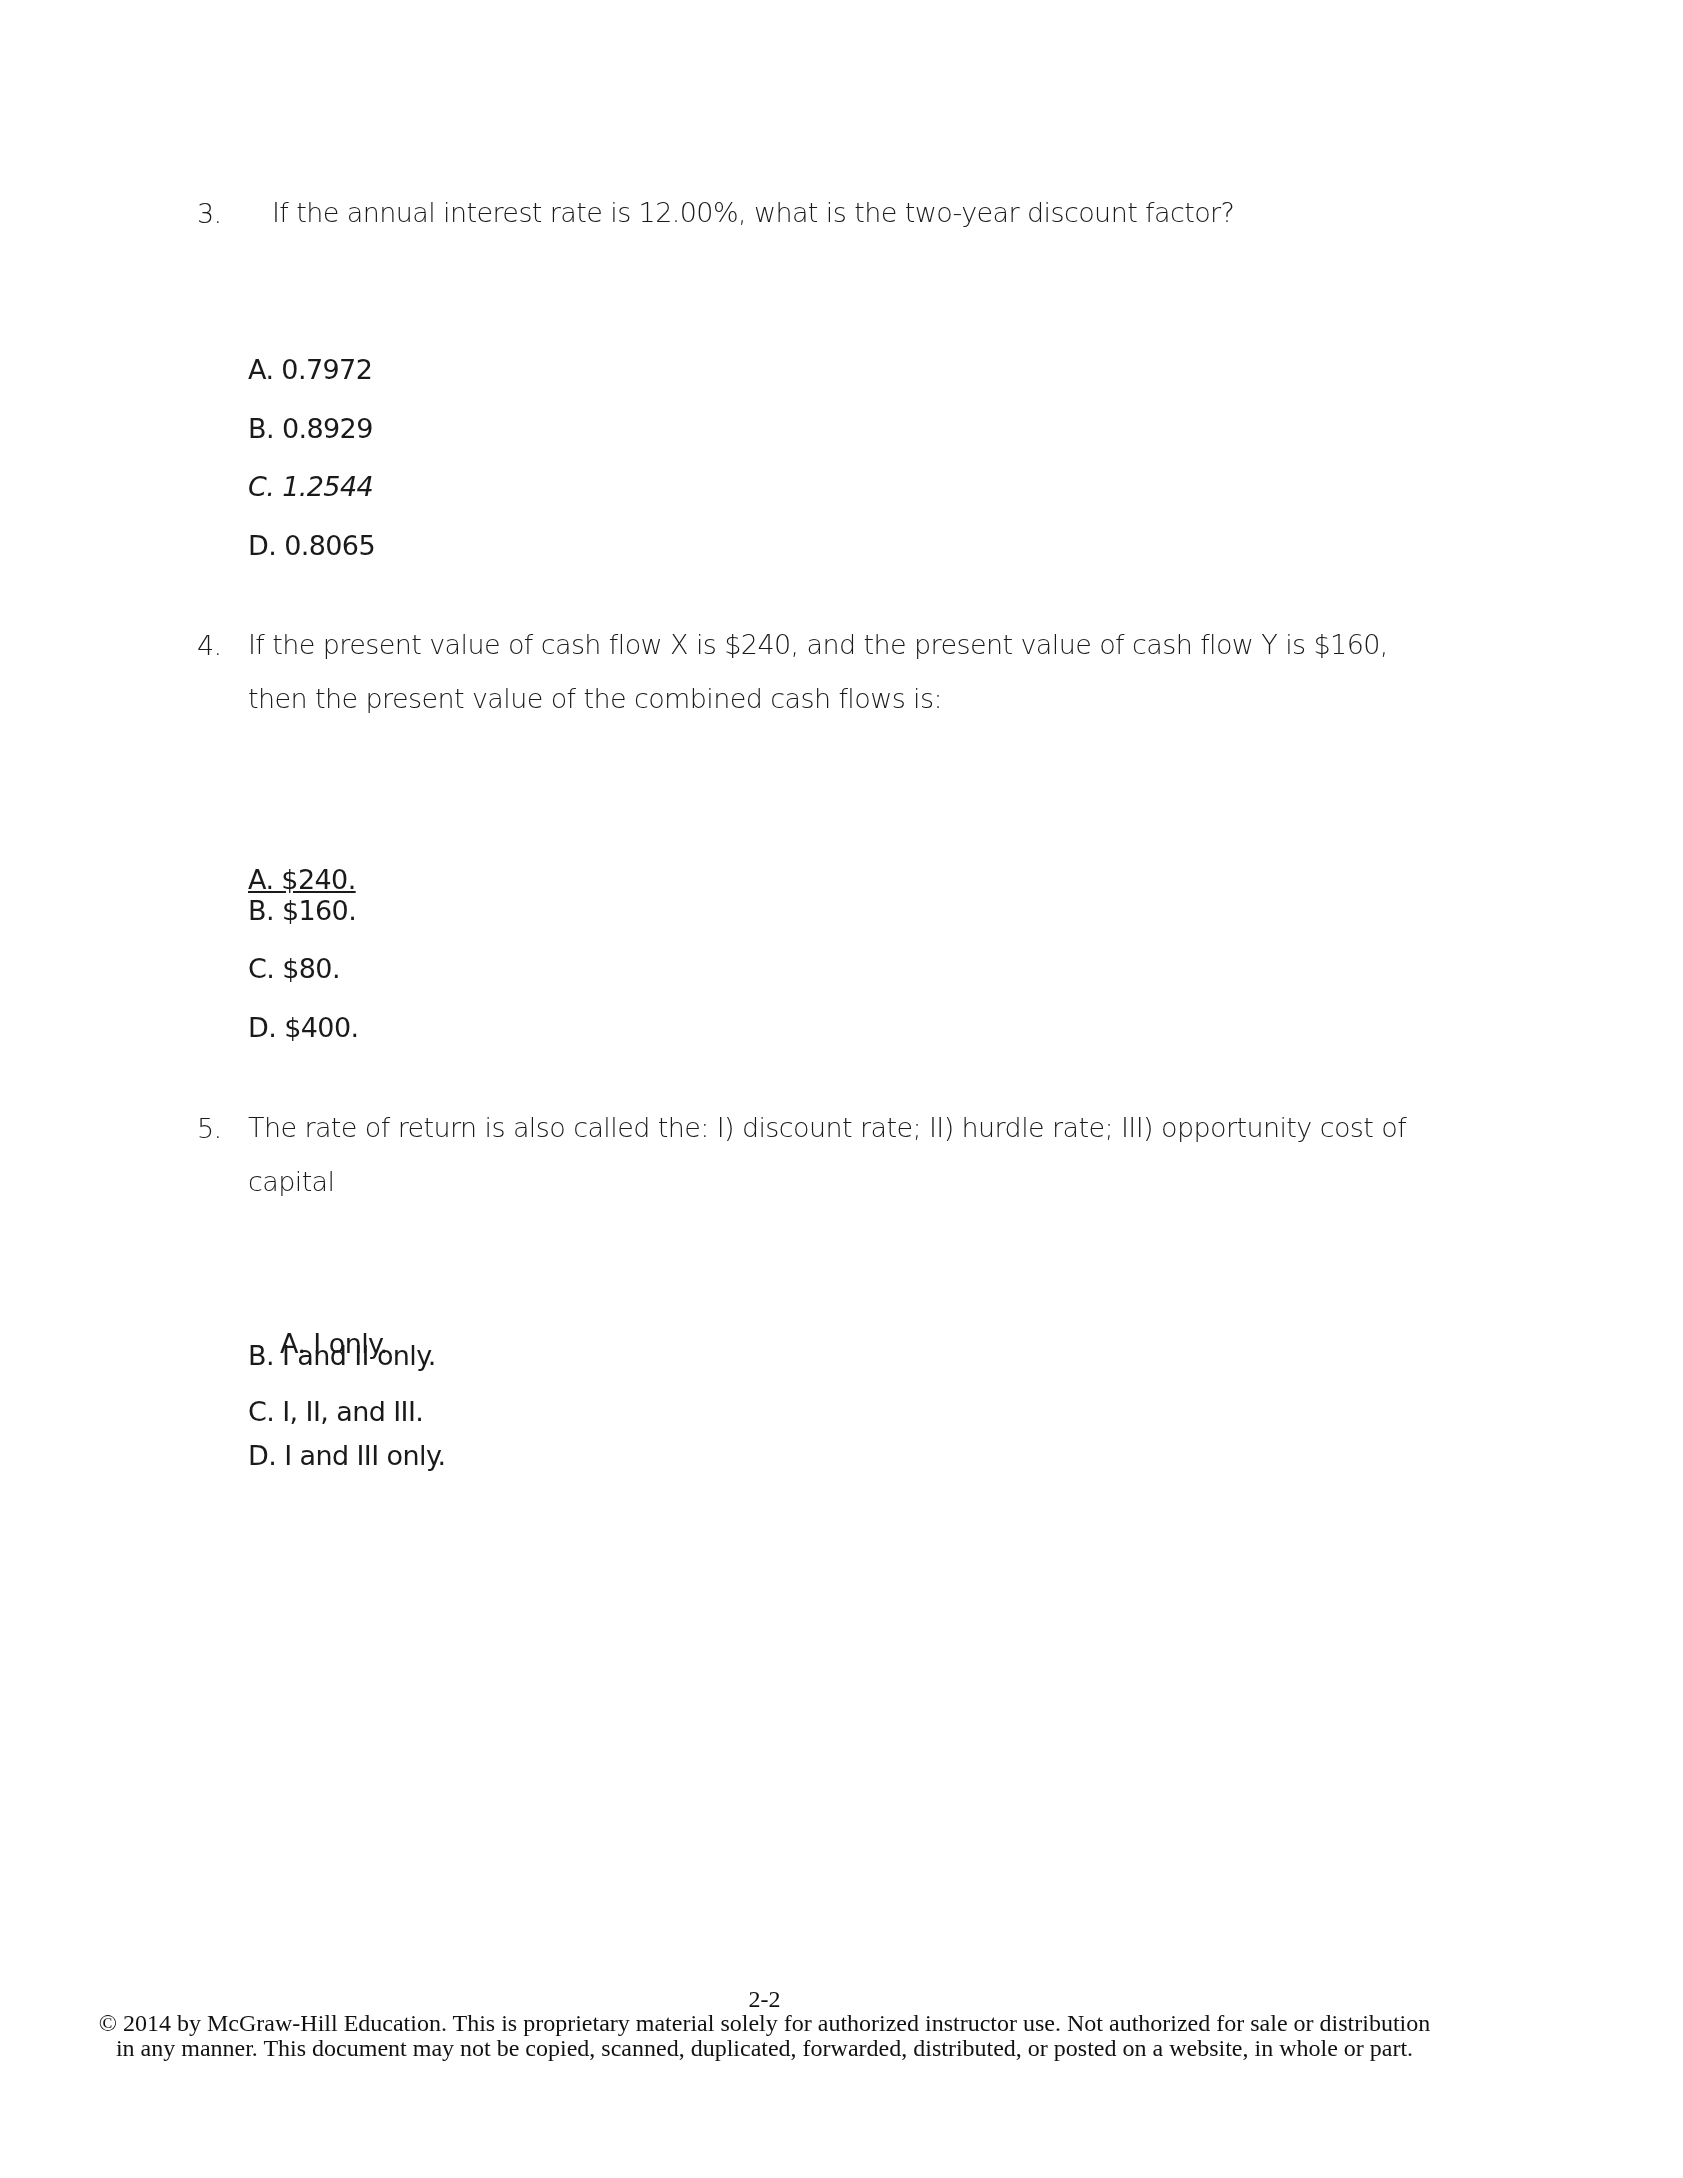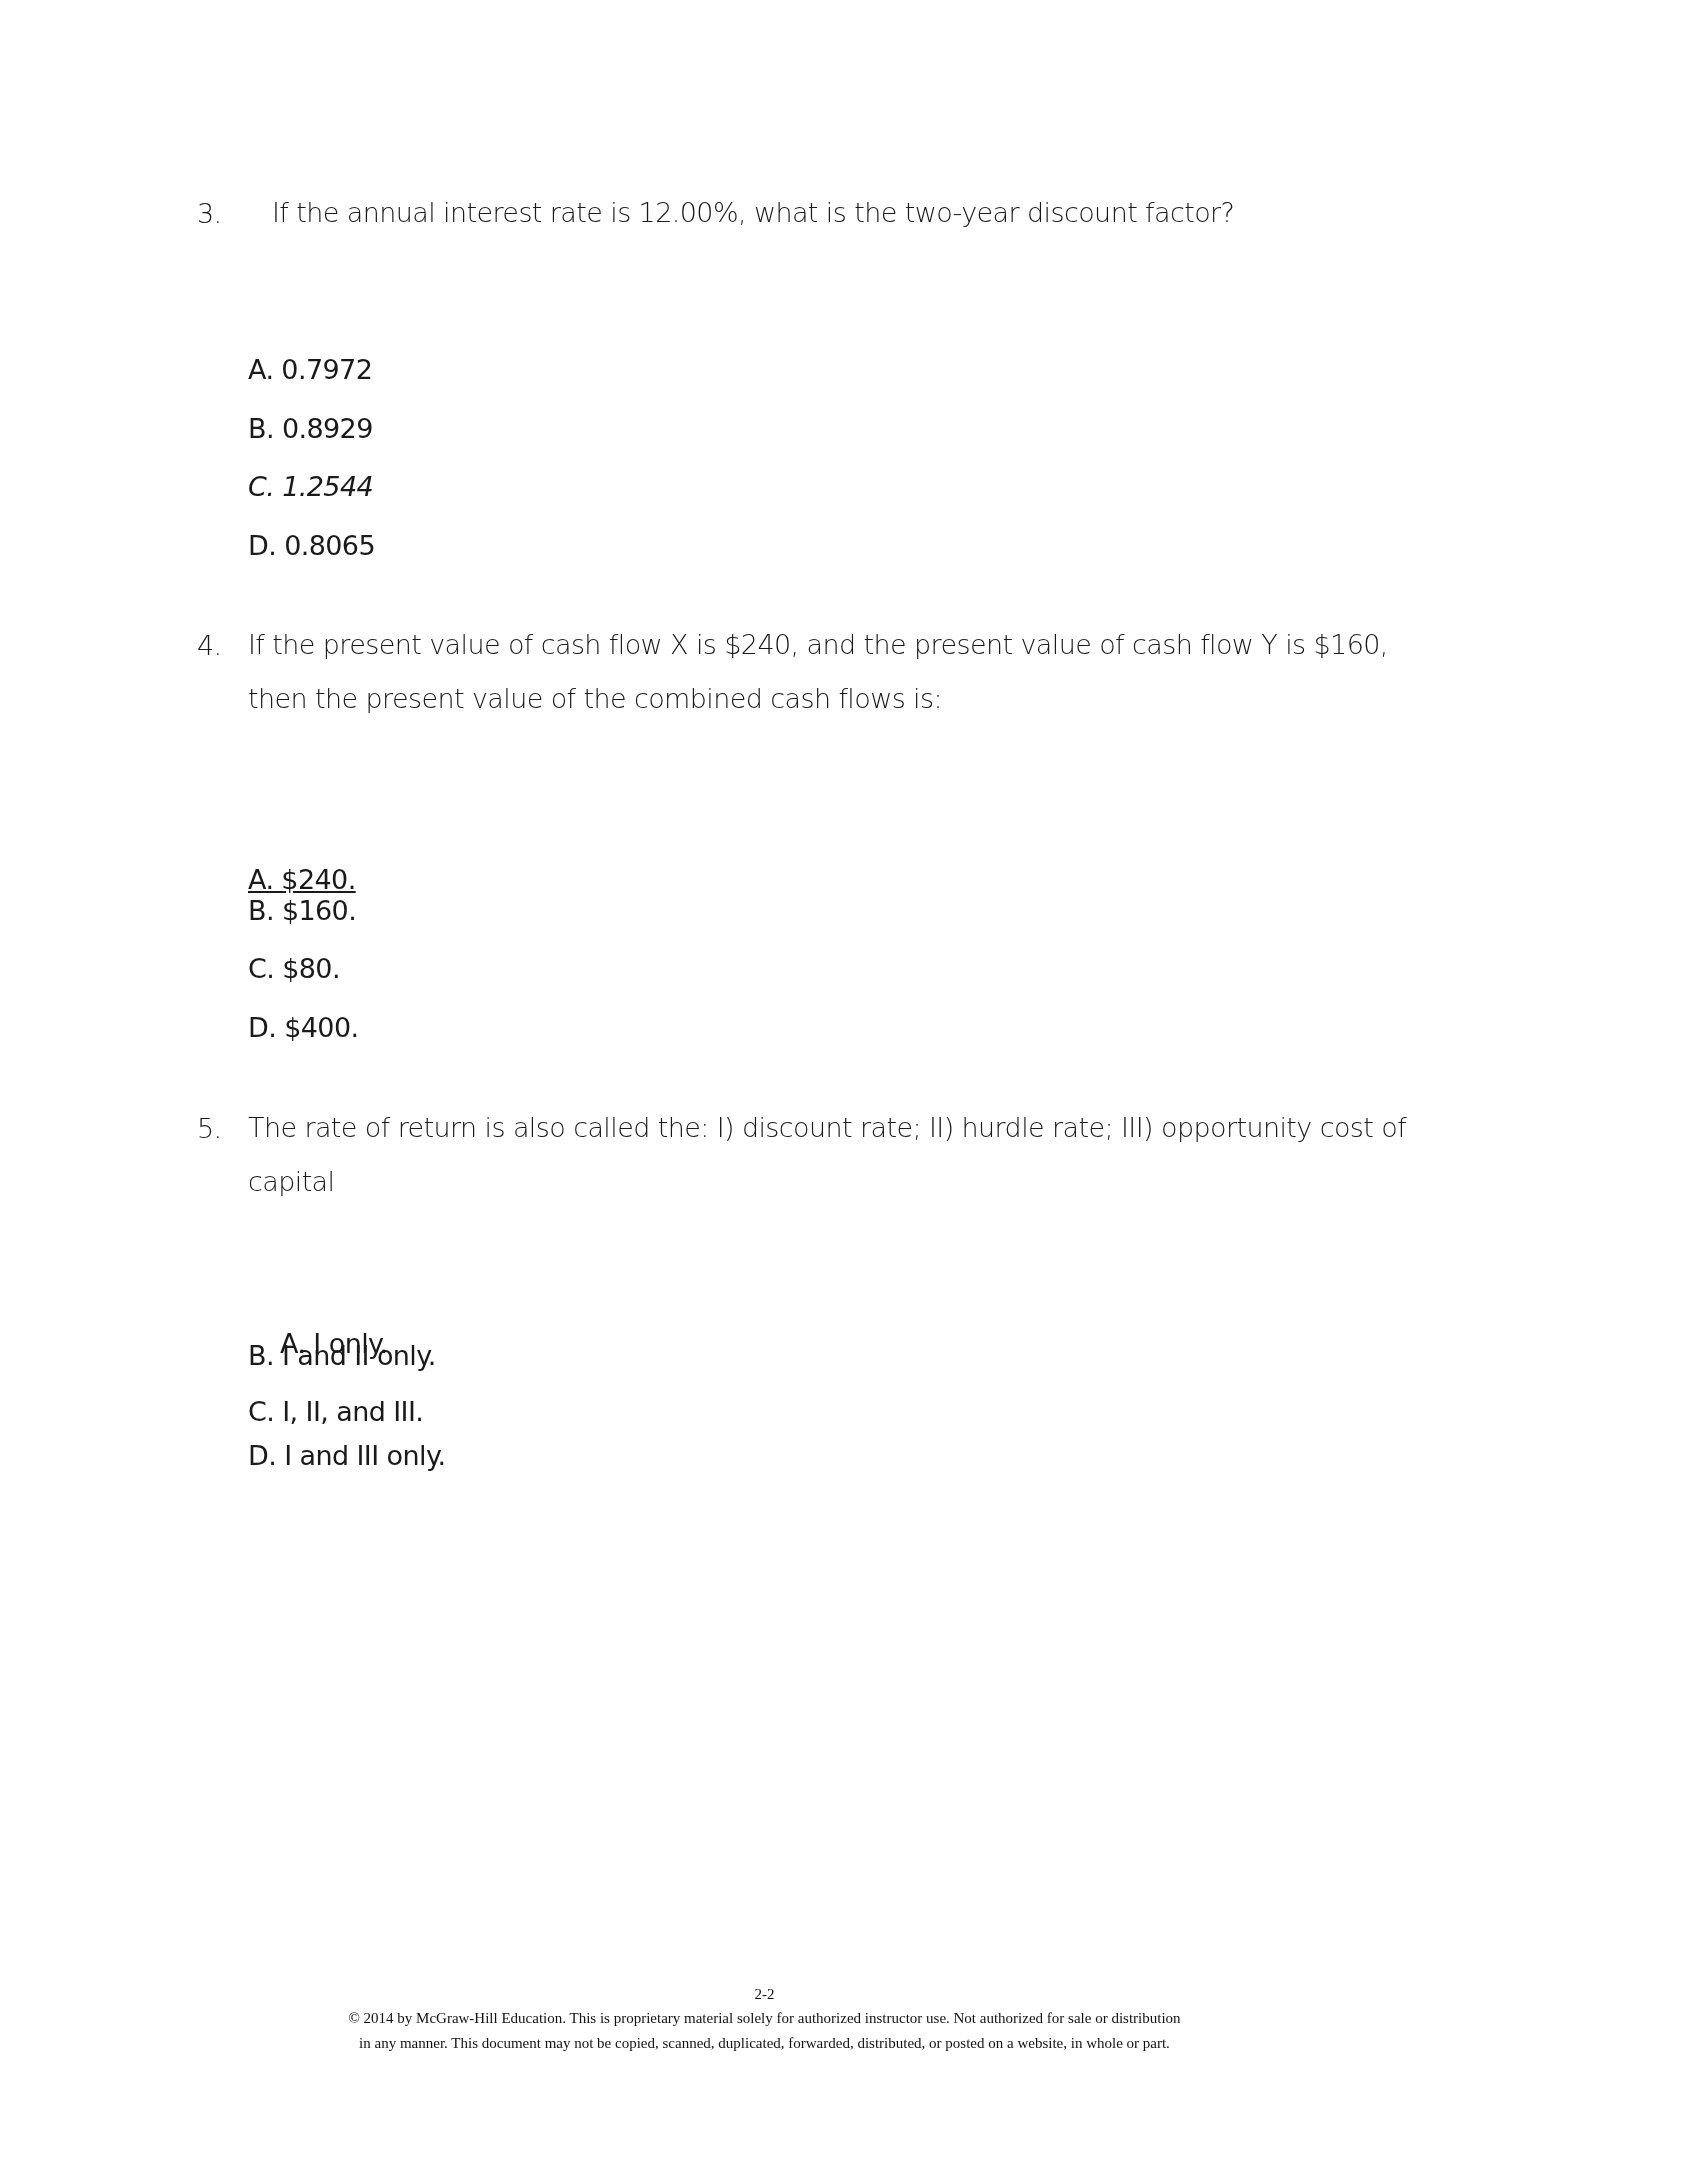--- a/index.html
+++ b/index.html
@@ -4,21 +4,21 @@
 <style>
   html, body { margin:0; padding:0; background:#ffffff; }
   body { width:1683px; height:2178px; position:relative; overflow:hidden;
          font-family:"DejaVu Sans", sans-serif; color:#1a1a1a; }
   .page { position:absolute; left:0; top:0; width:1683px; height:2178px; }
   .q { position:absolute; left:0; width:1683px; font-size:27px; font-weight:300; letter-spacing:-0.6px; }
   .qnum { position:absolute; left:197px; }
   .qtext { position:absolute; left:248px; width:1188px; line-height:54px; }
   .opt { position:absolute; left:248px; font-size:27px; letter-spacing:-0.6px; }
   .footer { position:absolute; left:0; width:1529px; text-align:center;
-            font-family:"Liberation Serif", serif; font-size:15px; color:#111; }
+            font-family:"Liberation Serif", serif; font-size:24px; color:#111; }
 </style>
 </head>
 <body>
 
 <div class="page">
 
   <div class="q" style="top:198px;">
     <span class="qnum">3.</span>
     <span class="qtext" style="top:-12px;margin-left:24px;">If the annual interest rate is 12.00%, what is the two-year discount factor?</span>
   </div>

